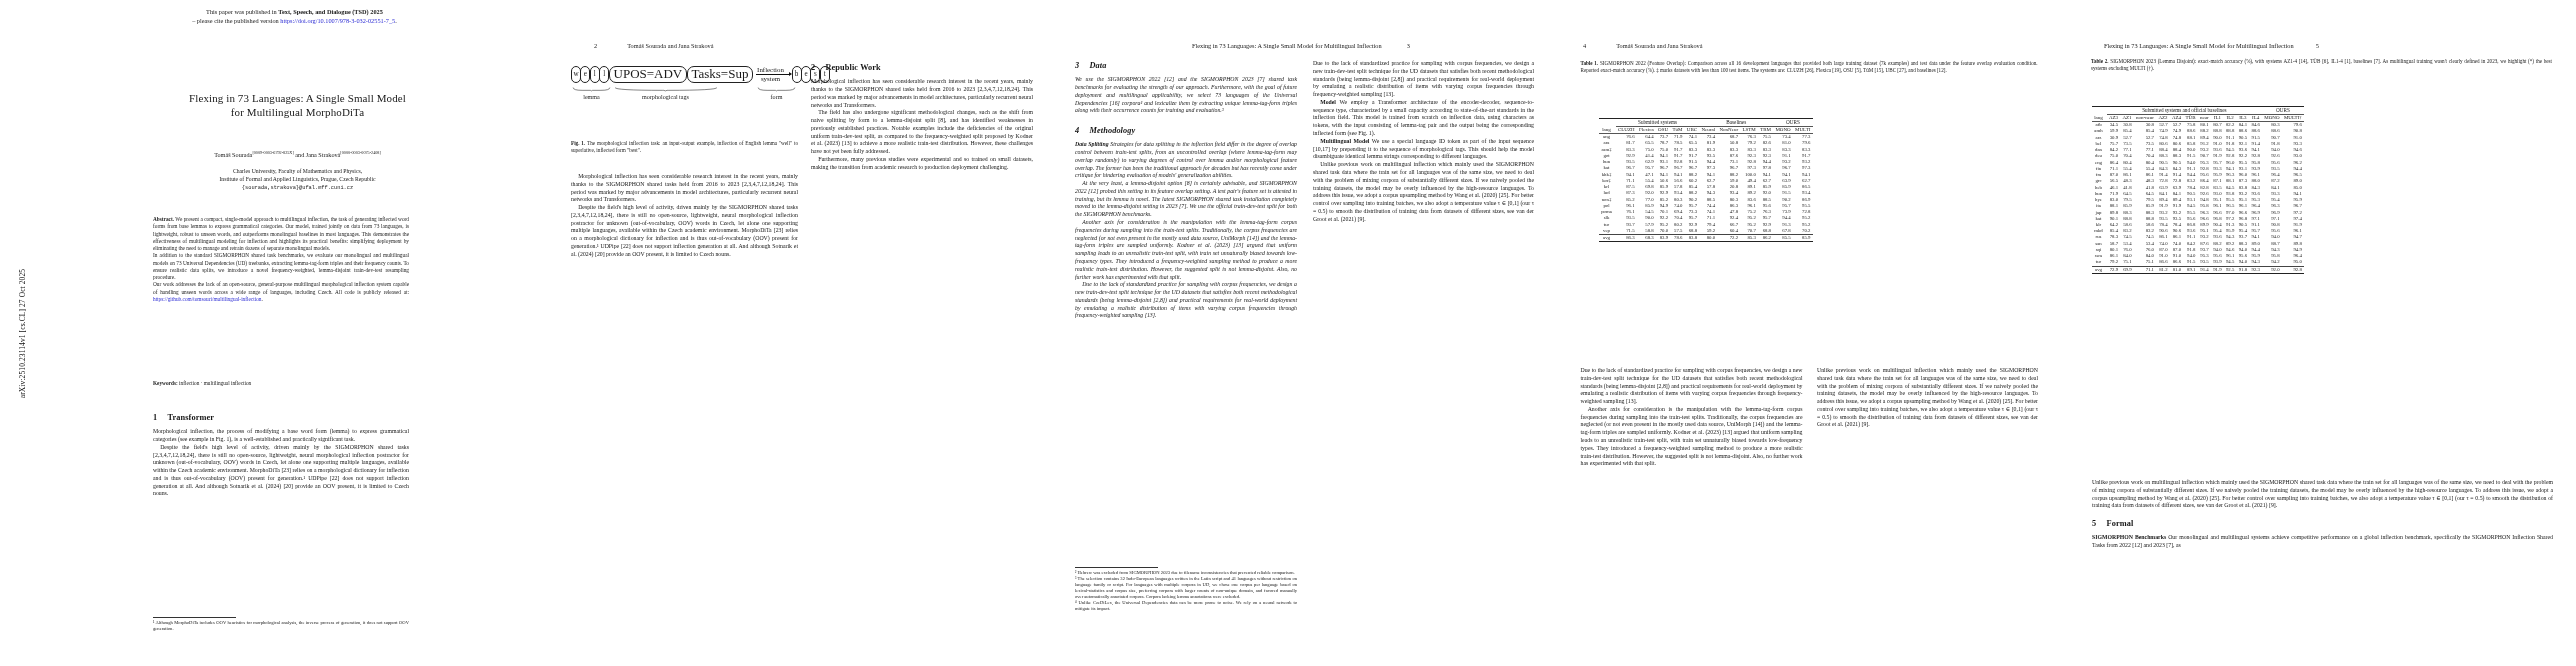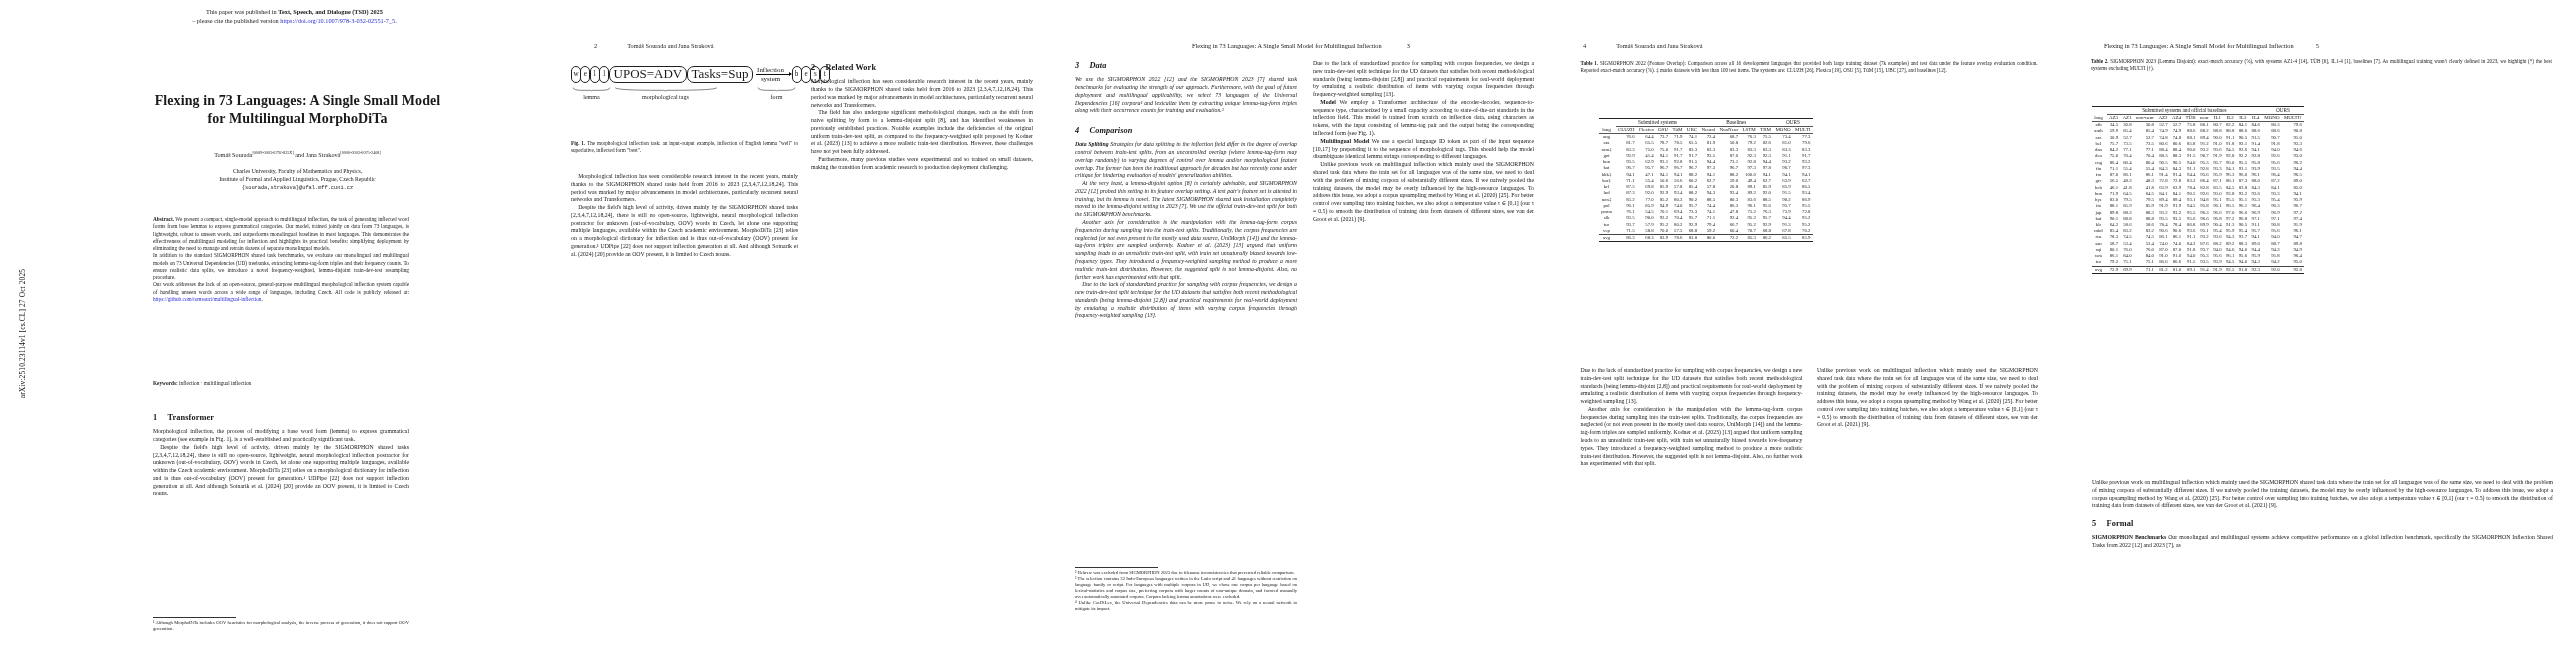--- a/index.html
+++ b/index.html
@@ -78,21 +78,21 @@
   b, strong { font-weight:bold; }
   .sc { font-variant:small-caps; }
 
   
   .topnote {
     position:absolute; top:7.8px; left:67px; width:383px;
     text-align:center; font-size:6.3px; line-height:1.42;
   }
   .title {
     position:absolute; top:92px; left:42px; width:439px;
-    text-align:center; font-size:14px; line-height:1.26; font-weight:bold;
+    text-align:center; font-size:11px; line-height:1.26; font-weight:normal;
     letter-spacing:0.1px;
   }
   .authors {
     position:absolute; top:150px; left:42px; width:439px;
     text-align:center; font-size:6.2px;
   }
   .authors sup { font-size:4.2px; vertical-align:super; }
   .affil {
     position:absolute; top:167px; left:42px; width:439px;
     text-align:center; font-size:5.7px; line-height:1.44;
@@ -259,39 +259,39 @@
     <div class="caption" style="position:absolute;left:21px;top:140px;width:227px;">
       <b>Fig. 1.</b><span> The morphological inflection task: an input-output example, inflection of English lemma "well" to superlative, inflected form "best".</span>
     </div>
 
     <div class="body-col" style="left:21px; top:173px; width:227px;">
       <p>Morphological inflection has seen considerable research interest in the recent years, mainly thanks to the SIGMORPHON shared tasks held from 2016 to 2023 [2,3,4,7,12,18,24]. This period was marked by major advancements in model architectures, particularly recurrent neural networks and Transformers.</p>
       <p>Despite the field's high level of activity, driven mainly by the SIGMORPHON shared tasks [2,3,4,7,12,18,24], there is still no open-source, lightweight, neural morphological inflection postractor for unknown (out-of-vocabulary, OOV) words in Czech, let alone one supporting multiple languages, available within the Czech academic environment. MorphoDiTa [23] relies on a morphological dictionary for inflection and is thus out-of-vocabulary (OOV) present for generation.¹ UDPipe [22] does not support inflection generation at all. And although Sotnarik et al. (2024) [20] provide an OOV present, it is limited to Czech nouns.</p>
     </div>
 
     <div class="body-col" style="left:261px; top:62px; width:222px;">
-      <h2 class="sec"><span class="num">2</span><span>Related Work</span></h2>
+      <h2 class="sec"><span class="num">2</span><span>Republic Work</span></h2>
       <p class="noind">Morphological inflection has seen considerable research interest in the recent years, mainly thanks to the SIGMORPHON shared tasks held from 2016 to 2023 [2,3,4,7,12,18,24]. This period was marked by major advancements in model architectures, particularly recurrent neural networks and Transformers.</p>
       <p>The field has also undergone significant methodological changes, such as the shift from naive splitting by form to a lemma-disjoint split [8], and has identified weaknesses in previously established practices. Notable examples include the deficiencies of the original uniform train-dev-test split, as compared to the frequency-weighted split proposed by Kodner et al. (2023) [13] to achieve a more realistic train-test distribution. However, these challenges have not yet been fully addressed.</p>
       <p>Furthermore, many previous studies were experimental and so trained on small datasets, making the transition from academic research to production deployment challenging.</p>
     </div>
   </div>
 
   <div class="page p3">
     <div class="runhead" style="left:139px;">
       <span>Flexing in 73 Languages: A Single Small Model for Multilingual Inflection</span>
       <span style="display:inline-block;width:22px"></span>
       <span class="pno">3</span>
     </div>
 
     <div class="body-col" style="left:22px; top:60px; width:222px;font-style:italic;">
       <h2 class="sec"><span class="num">3</span><span>Data</span></h2>
       <p class="noind">We use the SIGMORPHON 2022 [12] and the SIGMORPHON 2023 [7] shared task benchmarks for evaluating the strength of our approach. Furthermore, with the goal of future deployment and multilingual applicability, we select 73 languages of the Universal Dependencies [16] corpora² and lexicalize them by extracting unique lemma-tag-form triples along with their occurrence counts for training and evaluation.³</p>
 
-      <h2 class="sec" style="margin-top:10px;"><span class="num">4</span><span>Comparison</span></h2>
+      <h2 class="sec" style="margin-top:10px;"><span class="num">4</span><span>Methodology</span></h2>
       <p class="noind"><b>Data Splitting</b><span> Strategies for data splitting in the inflection field differ in the degree of overlap control between train-test splits, from an uncontrolled overlap (where lemma-tag-form may overlap randomly) to varying degrees of control over lemma and/or morphological feature overlap. The former has been the traditional approach for decades but has recently come under critique for hindering evaluation of models' generalization abilities.</span></p>
       <p>At the very least, a lemma-disjoint option [8] is certainly advisable, and SIGMORPHON 2022 [12] probed this setting in its feature overlap setting. A test pair's feature set is attested in training, but its lemma is novel. The latest SIGMORPHON shared task installation completely moved to the lemma-disjoint setting in 2023 [7]. We use the official train-dev-test split for both the SIGMORPHON benchmarks.</p>
       <p>Another axis for consideration is the manipulation with the lemma-tag-form corpus frequencies during sampling into the train-test splits. Traditionally, the corpus frequencies are neglected (or not even present in the mostly used data source, UniMorph [14]) and the lemma-tag-form triples are sampled uniformly. Kodner et al. (2023) [13] argued that uniform sampling leads to an unrealistic train-test split, with train set unnaturally biased towards low-frequency types. They introduced a frequency-weighted sampling method to produce a more realistic train-test distribution. However, the suggested split is not lemma-disjoint. Also, no further work has experimented with that split.</p>
       <p>Due to the lack of standardized practice for sampling with corpus frequencies, we design a new train-dev-test split technique for the UD datasets that satisfies both recent methodological standards (being lemma-disjoint [2,8]) and practical requirements for real-world deployment by emulating a realistic distribution of items with varying corpus frequencies through frequency-weighted sampling [13].</p>
     </div>
 
     <div class="body-col tiny" style="left:22px; top:567px; width:222px;">
       <hr class="fnrule">
       <p class="noind">² Hebrew was excluded from SIGMORPHON 2023 due to filename inconsistencies that prevented reliable comparison.</p>
       <p class="noind">³ The selection contains 32 Indo-European languages written in the Latin script and 41 languages without restriction on language family or script. For languages with multiple corpora in UD, we chose one corpus per language based on lexical-statistics and corpus size, preferring corpora with larger counts of non-unique domain, and favored manually over automatically annotated corpora. Corpora lacking lemma annotations were excluded.</p>

